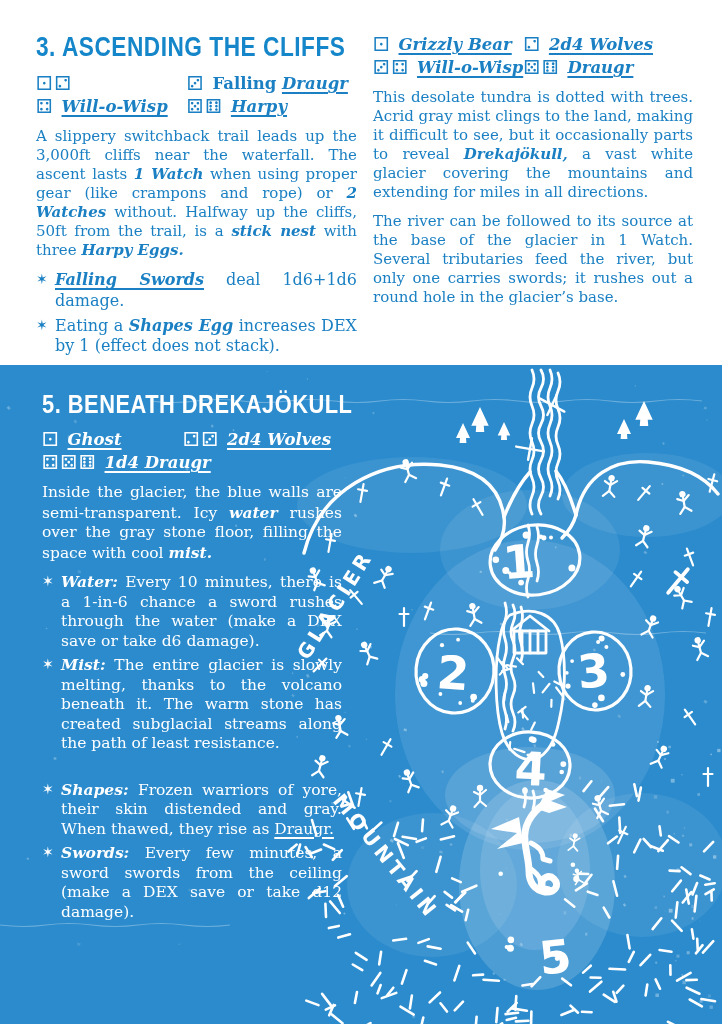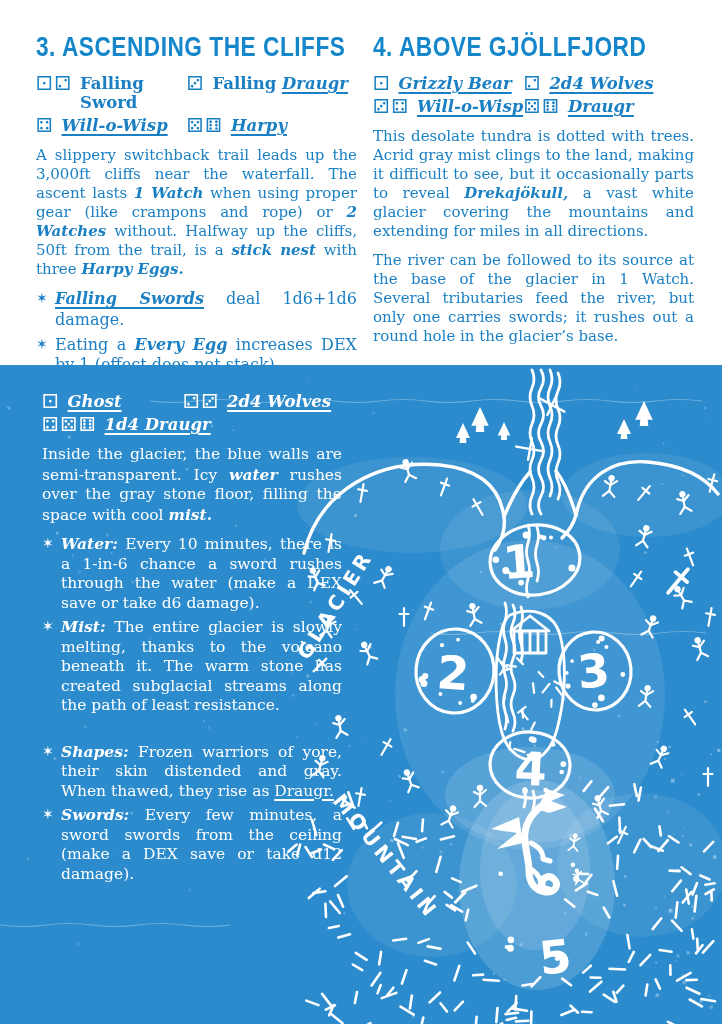--- a/index.html
+++ b/index.html
@@ -49,46 +49,44 @@
 
 <div class="page">
 
   <div class="top">
     <section class="col">
       <h2><span class="hd">3. ASCENDING THE CLIFFS</span></h2>
       <div class="enc">
           <div class="enc-row">
             <div class="enc-group">
               <span class="dice">⚀⚁</span>
-              <span><span>Falling Sword</span></span>
             </div>
             <div class="enc-group">
               <span class="dice">⚂</span>
               <span><span>Falling </span><span class="b u">Draugr</span></span>
             </div>
           </div>
           <div class="enc-row">
             <div class="enc-group">
               <span class="dice">⚃</span>
               <span><span class="b u">Will-o-Wisp</span></span>
             </div>
             <div class="enc-group">
               <span class="dice">⚄⚅</span>
               <span><span class="b u">Harpy</span></span>
             </div>
           </div>
         </div>
       <div class="blocks">
           <p><span>A slippery switchback trail leads up the 3,000ft cliffs near the waterfall. The ascent lasts </span><span class="b">1 Watch</span><span> when using proper gear (like crampons and rope) or </span><span class="b">2 Watches</span><span> without. Halfway up the cliffs, 50ft from the trail, is a </span><span class="b">stick nest</span><span> with three </span><span class="b">Harpy Eggs.</span></p>
           <div class="bullet"><span class="star">✶</span><span class="b u">Falling Swords</span><span> deal 1d6+1d6 damage.</span></div>
-          <div class="bullet"><span class="star">✶</span><span>Eating a </span><span class="b">Every Egg</span><span> increases DEX by 1 (effect does not stack).</span></div>
+          <div class="bullet"><span class="star">✶</span><span>Eating a </span><span class="b">Shapes Egg</span><span> increases DEX by 1 (effect does not stack).</span></div>
         </div>
     </section>
     <section class="col">
-      <h2><span class="hd">4. ABOVE GJÖLLFJORD</span></h2>
       <div class="enc">
           <div class="enc-row">
             <div class="enc-group">
               <span class="dice">⚀</span>
               <span><span class="b u">Grizzly Bear</span></span>
             </div>
             <div class="enc-group">
               <span class="dice">⚁</span>
               <span><span class="b u">2d4 Wolves</span></span>
             </div>
@@ -767,20 +765,21 @@
         </g>
 
         <g stroke="none" fill="#fff" class="map-label" font-size="20" letter-spacing="4">
           <text transform="translate(16,296) rotate(-58)">GLACIER</text>
           <text transform="translate(40,436) rotate(51)">MOUNTAIN</text>
         </g>
       </g>
     </svg>
 
     <div class="btext">
+      <h2><span class="hd">5. BENEATH DREKAJÖKULL</span></h2>
       <div class="enc">
           <div class="enc-row">
             <div class="enc-group">
               <span class="dice">⚀</span>
               <span><span class="b u">Ghost</span></span>
             </div>
             <div class="enc-group">
               <span class="dice">⚁⚂</span>
               <span><span class="b u">2d4 Wolves</span></span>
             </div>

